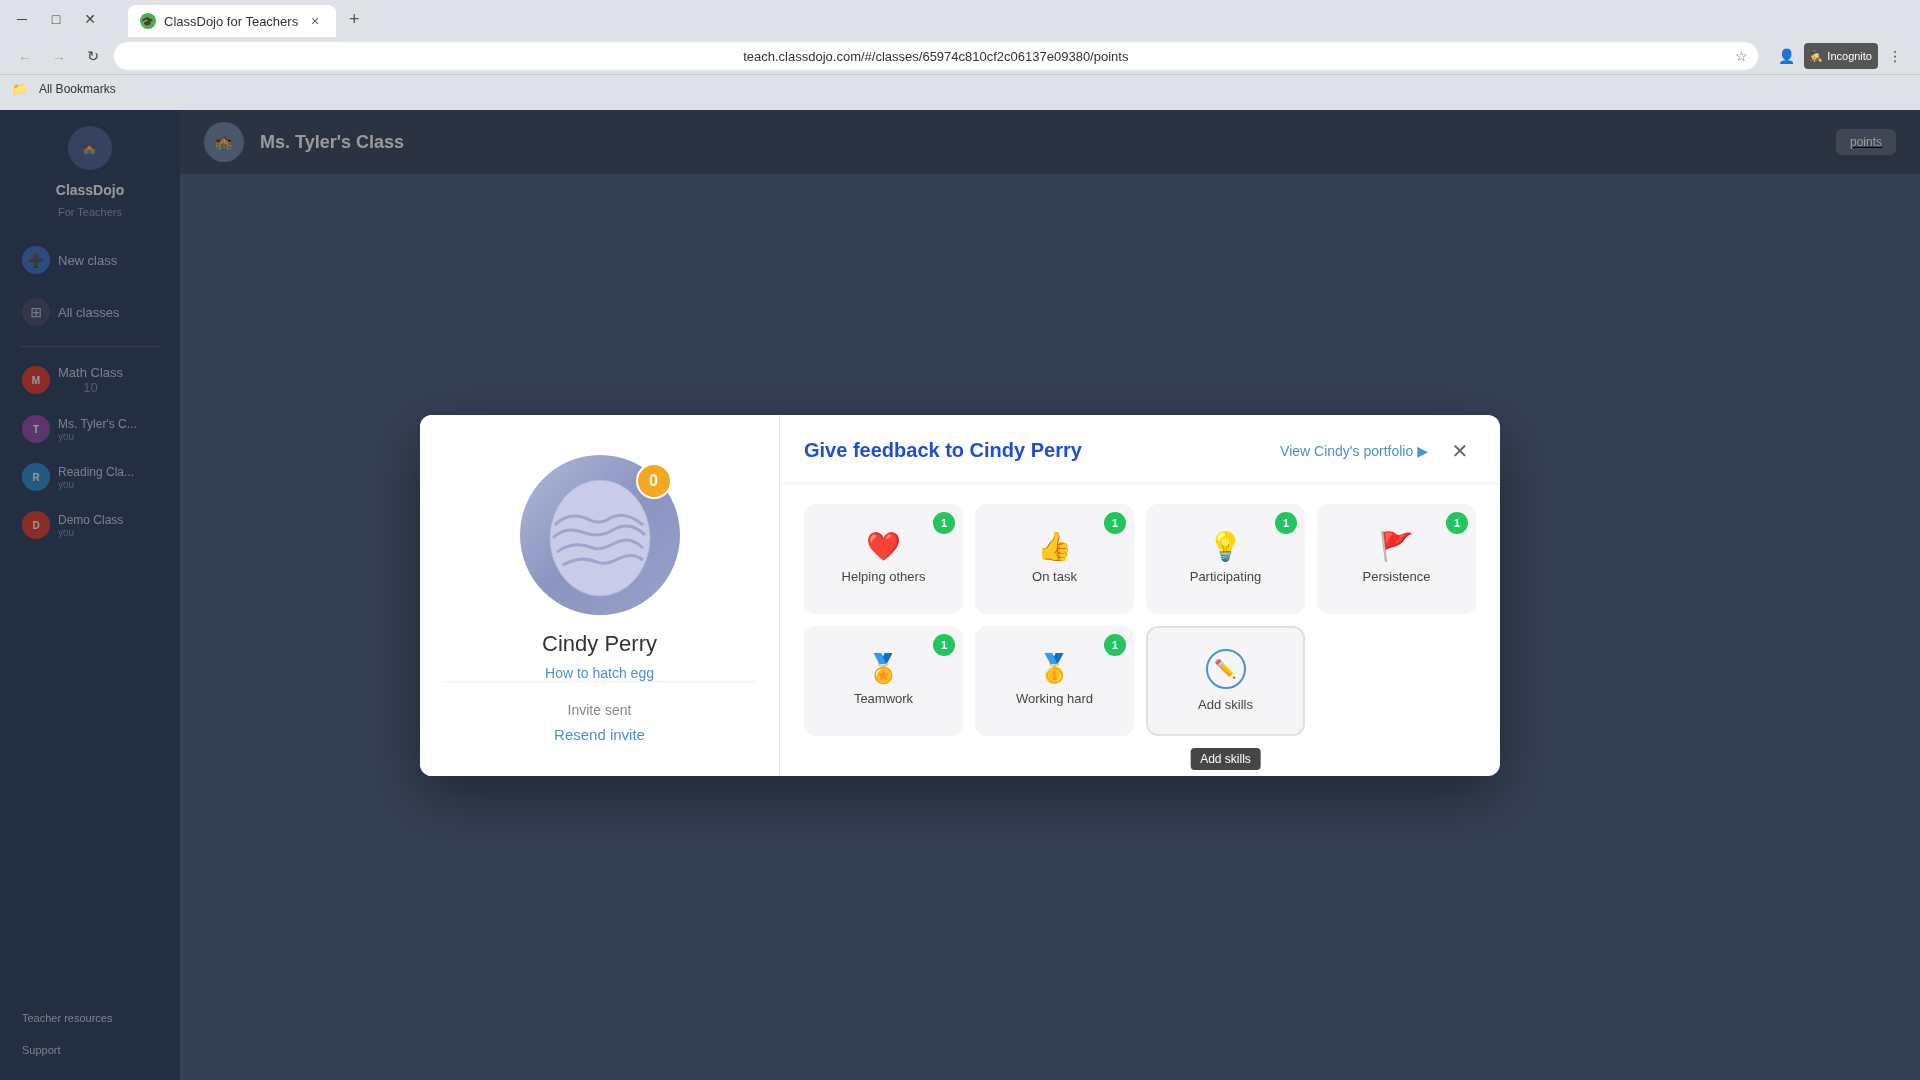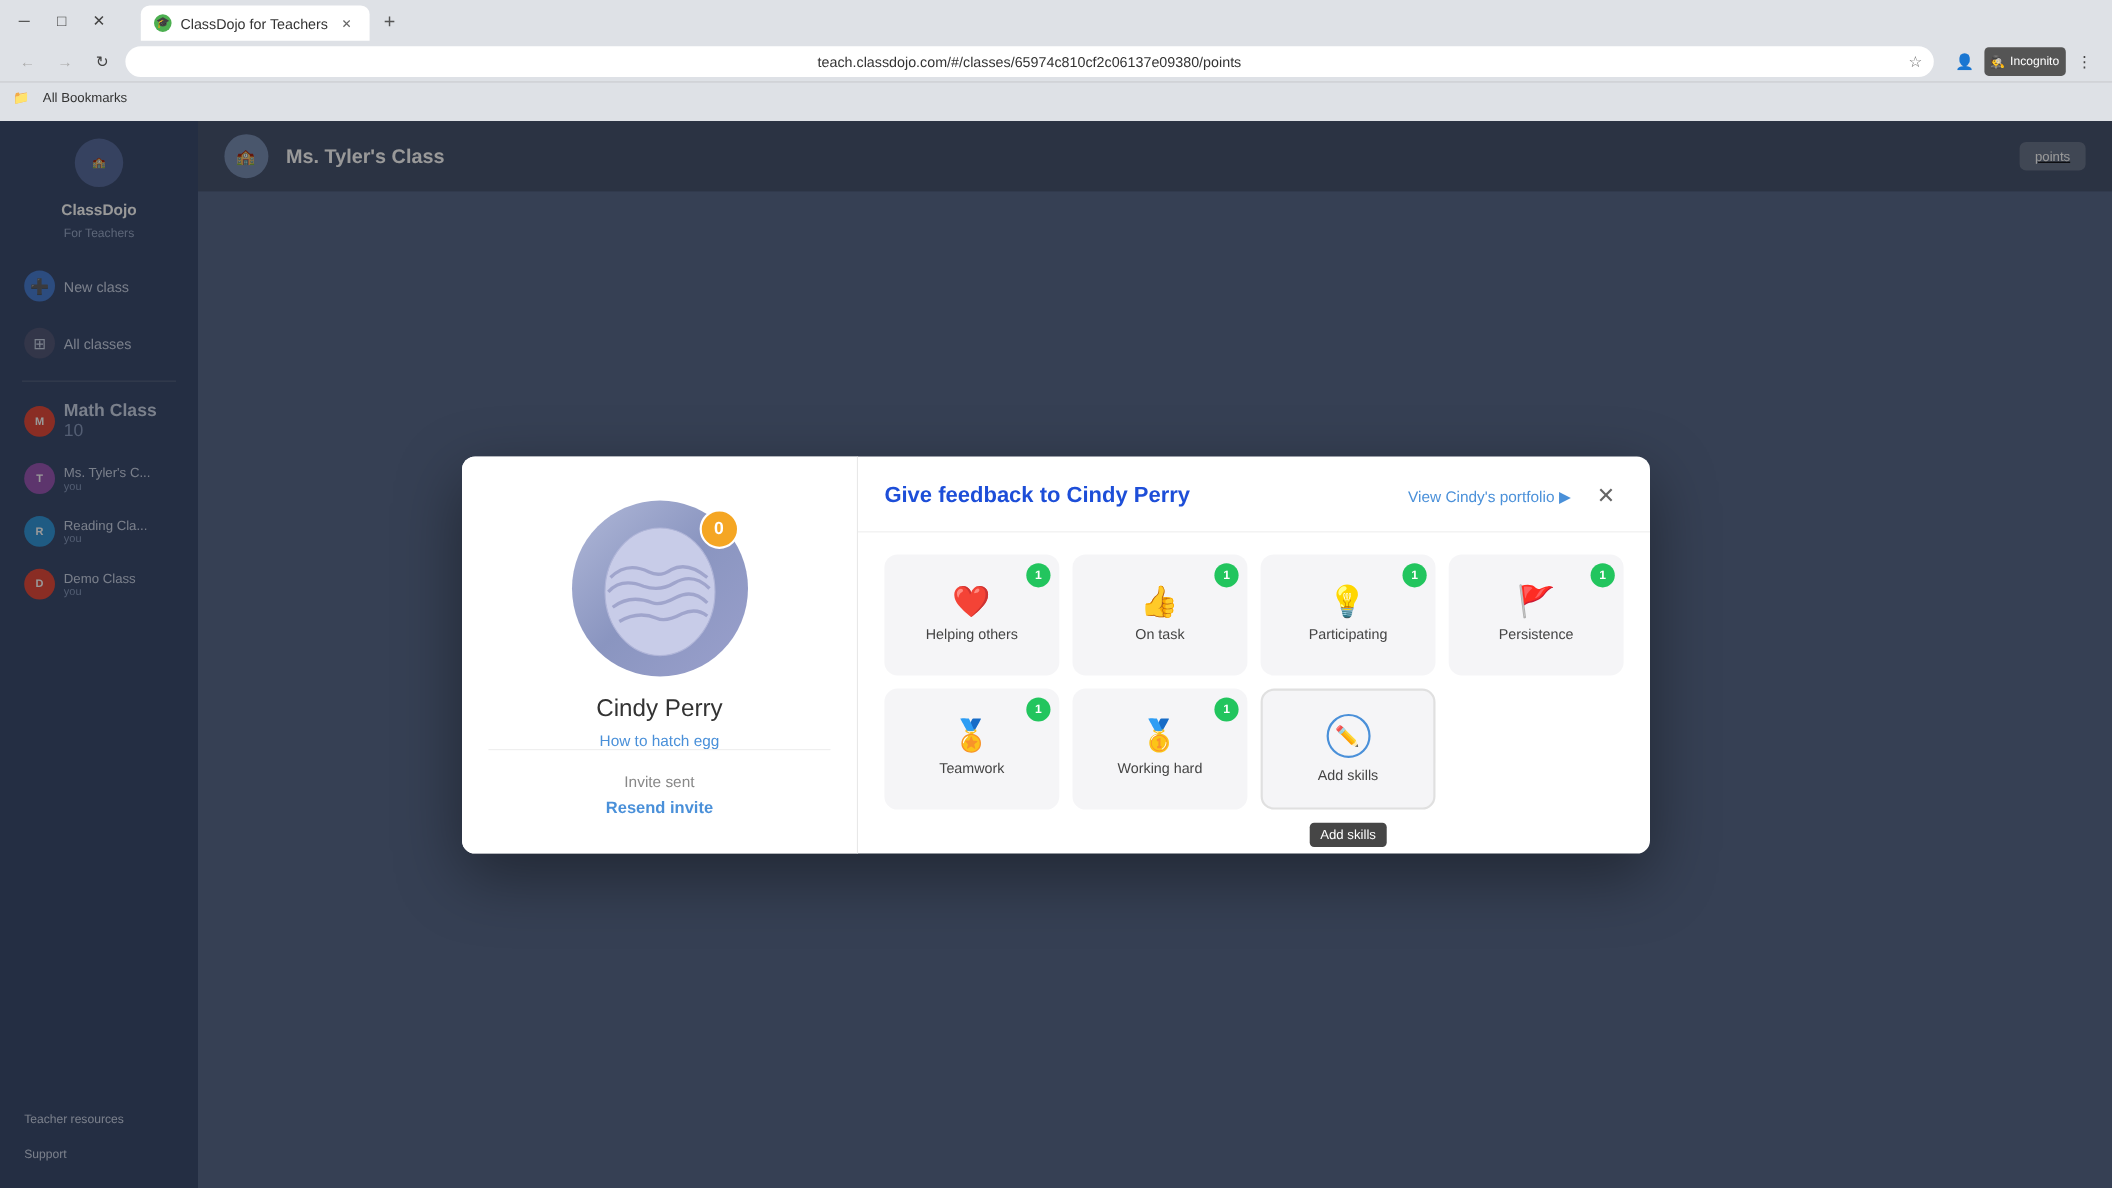--- a/index.html
+++ b/index.html
@@ -403,21 +403,21 @@
       width: 100%;
     }
     .invite-status {
       color: #888;
       font-size: 14px;
       margin-bottom: 8px;
     }
     .resend-link {
       color: #4a90d9;
       font-size: 15px;
-      font-weight: 700;
+      font-weight: 400;
       cursor: pointer;
       text-decoration: none;
     }
 
     
     .modal-right {
       flex: 1;
       display: flex;
       flex-direction: column;
       padding: 0;
@@ -606,22 +606,22 @@
     <div class="sidebar-item">
       <div class="sidebar-item-icon" style="background:#555a7a;">⊞</div>
       <span>All classes</span>
     </div>
 
     <div class="sidebar-divider"></div>
 
     <div class="sidebar-class-item">
       <div class="class-dot" style="background:#e74c3c;">M</div>
       <div>
-        <div style="font-size:16px;color:#ccd5e8;font-weight:bold;">Math Class</div>
-        <div style="font-size:16px;color:#8a9cbf;">10</div>
+        <div style="font-size:13px;color:#ccd5e8;">Math Class</div>
+        <div style="font-size:13px;color:#8a9cbf;text-align:center;">10</div>
       </div>
     </div>
     <div class="sidebar-class-item">
       <div class="class-dot" style="background:#9b59b6;">T</div>
       <div>
         <div style="font-size:12px;color:#ccd5e8;">Ms. Tyler's C...</div>
         <div style="font-size:10px;color:#8a9cbf;">you</div>
       </div>
     </div>
     <div class="sidebar-class-item">

